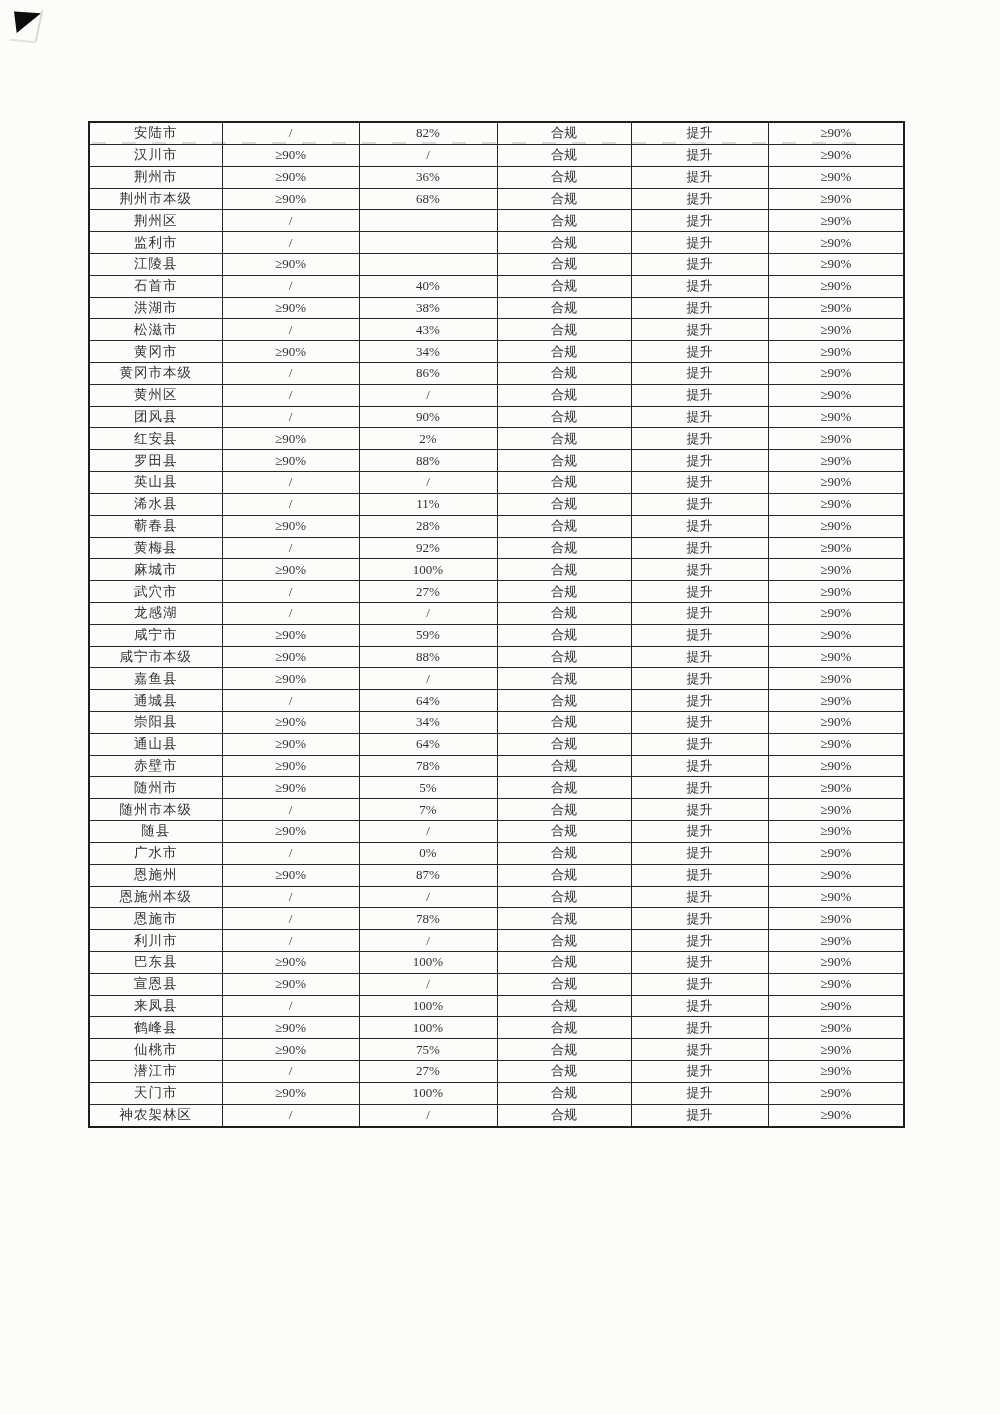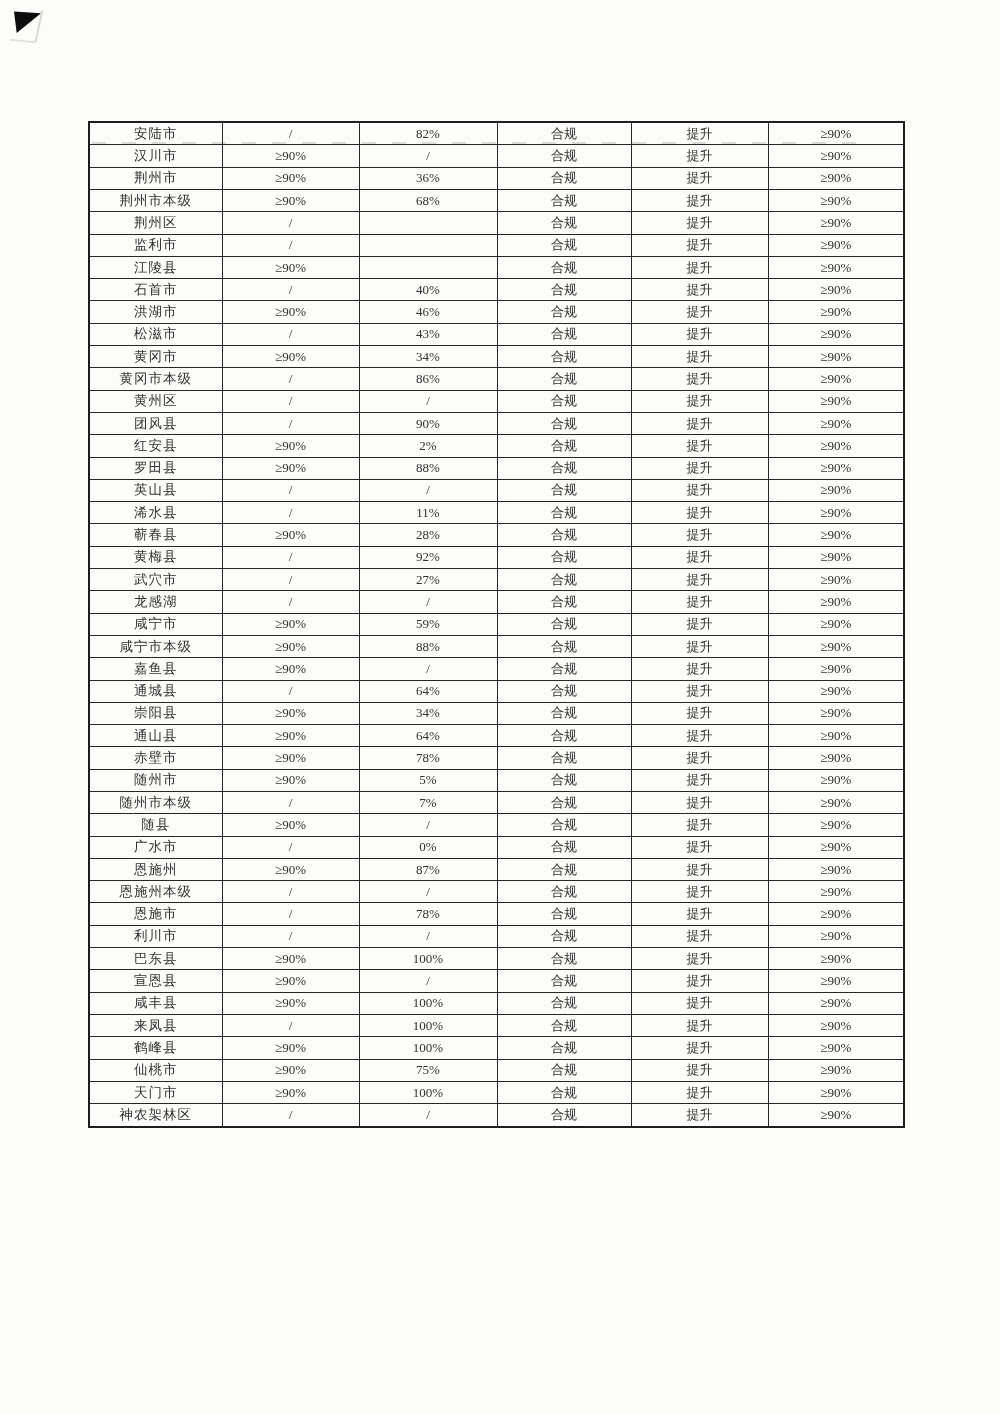--- a/index.html
+++ b/index.html
@@ -162,21 +162,21 @@
           <td class="region">石首市</td>
           <td class="value">/</td>
           <td class="value">40%</td>
           <td class="value">合规</td>
           <td class="value">提升</td>
           <td class="value">≥90%</td>
         </tr>
         <tr>
           <td class="region">洪湖市</td>
           <td class="value">≥90%</td>
-          <td class="value">46%</td>
+          <td class="value">38%</td>
           <td class="value">合规</td>
           <td class="value">提升</td>
           <td class="value">≥90%</td>
         </tr>
         <tr>
           <td class="region">松滋市</td>
           <td class="value">/</td>
           <td class="value">43%</td>
           <td class="value">合规</td>
           <td class="value">提升</td>
@@ -256,20 +256,28 @@
         </tr>
         <tr>
           <td class="region">黄梅县</td>
           <td class="value">/</td>
           <td class="value">92%</td>
           <td class="value">合规</td>
           <td class="value">提升</td>
           <td class="value">≥90%</td>
         </tr>
         <tr>
+          <td class="region">麻城市</td>
+          <td class="value">≥90%</td>
+          <td class="value">100%</td>
+          <td class="value">合规</td>
+          <td class="value">提升</td>
+          <td class="value">≥90%</td>
+        </tr>
+        <tr>
           <td class="region">武穴市</td>
           <td class="value">/</td>
           <td class="value">27%</td>
           <td class="value">合规</td>
           <td class="value">提升</td>
           <td class="value">≥90%</td>
         </tr>
         <tr>
           <td class="region">龙感湖</td>
           <td class="value">/</td>
@@ -408,47 +416,47 @@
         </tr>
         <tr>
           <td class="region">宣恩县</td>
           <td class="value">≥90%</td>
           <td class="value">/</td>
           <td class="value">合规</td>
           <td class="value">提升</td>
           <td class="value">≥90%</td>
         </tr>
         <tr>
-          <td class="region">咸丰县</td>
-          <td class="value">≥90%</td>
+          <td class="region">来凤县</td>
+          <td class="value">/</td>
           <td class="value">100%</td>
           <td class="value">合规</td>
           <td class="value">提升</td>
           <td class="value">≥90%</td>
         </tr>
         <tr>
-          <td class="region">来凤县</td>
-          <td class="value">/</td>
+          <td class="region">鹤峰县</td>
+          <td class="value">≥90%</td>
           <td class="value">100%</td>
           <td class="value">合规</td>
           <td class="value">提升</td>
           <td class="value">≥90%</td>
         </tr>
         <tr>
-          <td class="region">鹤峰县</td>
-          <td class="value">≥90%</td>
-          <td class="value">100%</td>
-          <td class="value">合规</td>
-          <td class="value">提升</td>
-          <td class="value">≥90%</td>
-        </tr>
-        <tr>
           <td class="region">仙桃市</td>
           <td class="value">≥90%</td>
           <td class="value">75%</td>
+          <td class="value">合规</td>
+          <td class="value">提升</td>
+          <td class="value">≥90%</td>
+        </tr>
+        <tr>
+          <td class="region">潜江市</td>
+          <td class="value">/</td>
+          <td class="value">27%</td>
           <td class="value">合规</td>
           <td class="value">提升</td>
           <td class="value">≥90%</td>
         </tr>
         <tr>
           <td class="region">天门市</td>
           <td class="value">≥90%</td>
           <td class="value">100%</td>
           <td class="value">合规</td>
           <td class="value">提升</td>

